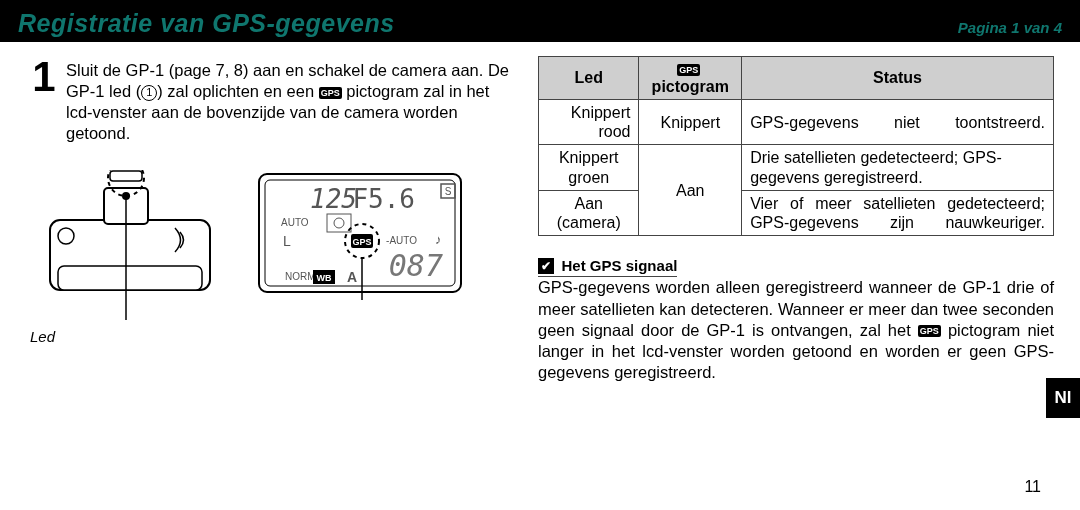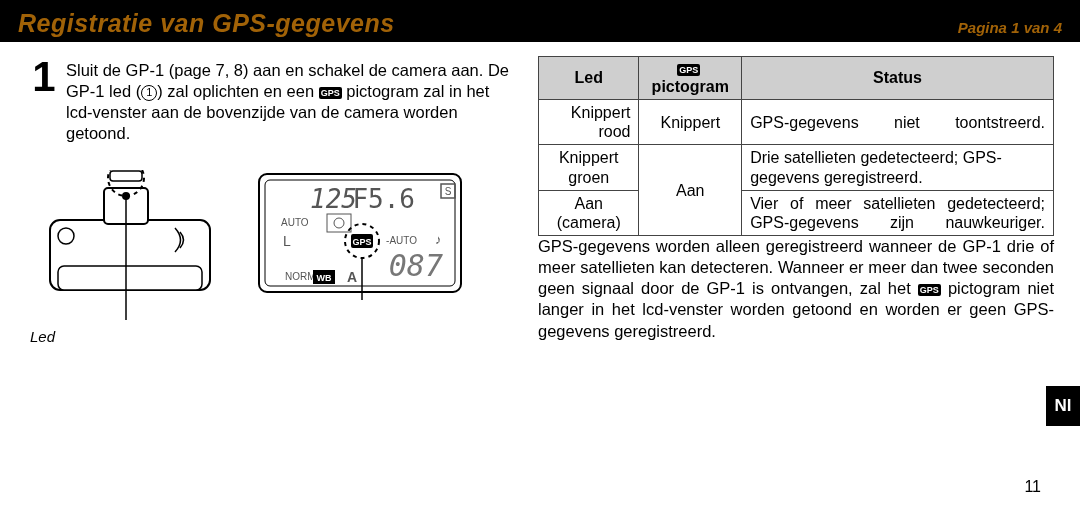--- a/index.html
+++ b/index.html
@@ -6,21 +6,21 @@
     body {
       font-family: 'Segoe UI', Arial, sans-serif;
       width: 1080px;
       height: 510px;
       background: #fff;
       position: relative;
       overflow: hidden;
     }
     .bar {
       background: #000;
-      color: #a16207;
+      color: #0f766e;
       height: 42px;
       display: flex;
       align-items: flex-end;
       padding: 0 18px 4px 18px;
       justify-content: space-between;
     }
     .title {
       font-weight: 800;
       font-size: 25px;
       font-style: italic;
@@ -117,21 +117,21 @@
     }
     .page-num {
       position: absolute;
       bottom: 14px;
       right: 39px;
       font-size: 16px;
     }
     .side-tab {
       position: absolute;
       right: 0;
-      top: 386px;
+      top: 378px;
       width: 34px;
       height: 40px;
       background: #000;
       color: #fff;
       display: flex;
       align-items: center;
       justify-content: center;
       font-weight: 700;
       font-size: 17px;
     }
@@ -236,20 +236,24 @@
         <td rowspan="2" style="text-align:center">Aan</td>
         <td>Drie satellieten gedetecteerd; GPS-gegevens geregistreerd.</td>
       </tr>
       <tr>
         <td style="text-align:center">Aan (camera)</td>
         <td class="aligned-just"><span>Vier of meer satellieten gede­tecteerd; GPS-gegevens zijn nauwkeuriger.</span></td>
       </tr>
     </tbody>
       </table>
 
+    <div class="note-head">
+      <span class="check">✔</span>
+      <span class="label">Het GPS signaal</span>
+    </div>
     <div class="note-body">
       <span>GPS-gegevens worden alleen geregistreerd wanneer de GP-1 drie of meer satellieten kan detecteren. Wanneer er meer dan twee seconden geen signaal door de GP-1 is ont­vangen, zal het </span><span class="gps-inline">GPS</span><span> pictogram niet langer in het lcd-venster worden getoond en worden er geen GPS-gegevens gere­gistreerd.</span>
     </div>
   </div>
 </div>
 
 <div class="page-num">11</div>
 <div class="side-tab">Nl</div>
 
 </body></html>

